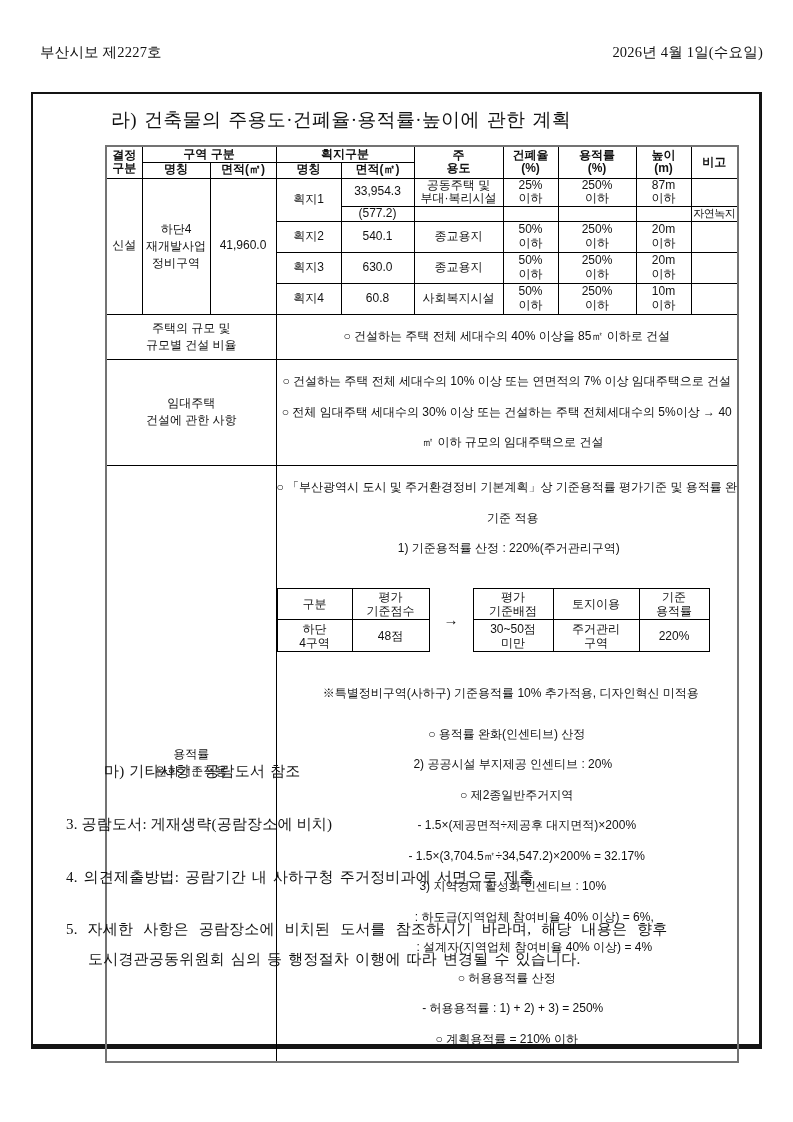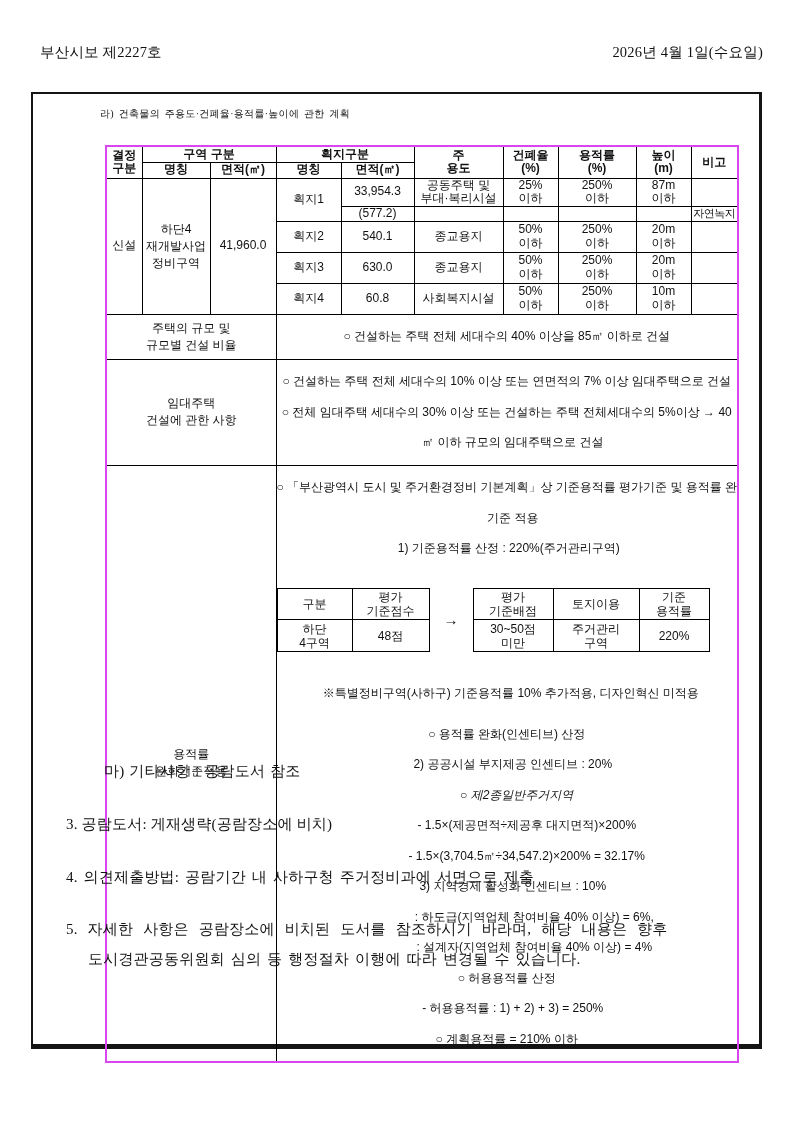--- a/index.html
+++ b/index.html
@@ -6,50 +6,50 @@
   html, body { width: 793px; height: 1122px; background: #ffffff; position: relative;
     font-family: "Liberation Serif", serif; color: #111; }
 
   .hdr { position: absolute; top: 43px; font-size: 14.5px; letter-spacing: 0.2px; }
   .hdr-left { left: 40px; }
   .hdr-right { right: 30px; }
 
   .page-box { position: absolute; left: 31px; top: 92px; width: 731px; height: 957px;
     border: 2px solid #141414; border-right-width: 3px; border-bottom-width: 5px; }
 
-  .section-title { position: absolute; left: 100px; top: 107px; font-size: 10px;
+  .section-title { position: absolute; left: 111px; top: 107px; font-size: 19px;
     letter-spacing: 0.3px; word-spacing: 2px; }
 
   
   table.plan { position: absolute; left: 105px; top: 145px; width: 632px;
     border-collapse: collapse; table-layout: fixed;
     font-family: "Liberation Sans", sans-serif; font-size: 12px; line-height: 13.5px; }
   table.plan th, table.plan td { border: 1px solid #000; text-align: center;
     vertical-align: middle; padding: 0; white-space: pre-line; overflow: hidden; }
-  table.plan { border: 2px solid #d946ef; }
+  table.plan { border: 2px solid #737373; }
   table.plan th { font-weight: bold; }
   th.hb, td.hb { border-bottom-width: 2px; }
   td.dash { border-bottom: 1px dashed #000; }
   tr.hr1 > *, tr.hr2 > * { height: 16px; }
   tr.ra1 > td { height: 27px; }
   tr.ra2 > td { height: 15px; }
   tr.rp > td { height: 31px; }
   tr.re > td { height: 32px; }
   tr.rf > td { height: 53px; }
   tr.rg > td { height: 329px; }
   td.lbl { white-space: pre-line; line-height: 17px; }
   td.cnt { text-align: left; vertical-align: middle; padding: 2px 2px 2px 8px;
     white-space: normal; }
   td.cnt-top { vertical-align: top; }
   .cl { line-height: 17px; white-space: nowrap; }
   .ind4  { padding-left: 4px; }
   .ind8  { padding-left: 8px; }
   .ind11 { padding-left: 0; margin-left: 12px; }
   .ind12 { padding-left: 12px; }
-  .ind26 { padding-left: 20px; font-style: italic; }
+  .ind26 { padding-left: 20px; }
   .ind40 { padding-left: 40px; text-align: center; }
   .ind55 { padding-left: 55px; }
   .gap-top { margin-top: 10px; }
   td.remark-sm { font-size: 11px; letter-spacing: -0.5px; padding: 0; }
 
   
   .eval-wrap { display: flex; align-items: center; margin: 4px 0 6px 0; }
   table.eval { border-collapse: collapse; table-layout: fixed;
     font-size: 12px; line-height: 14px; }
   table.eval th, table.eval td { border: 1px solid #000; font-weight: normal;

